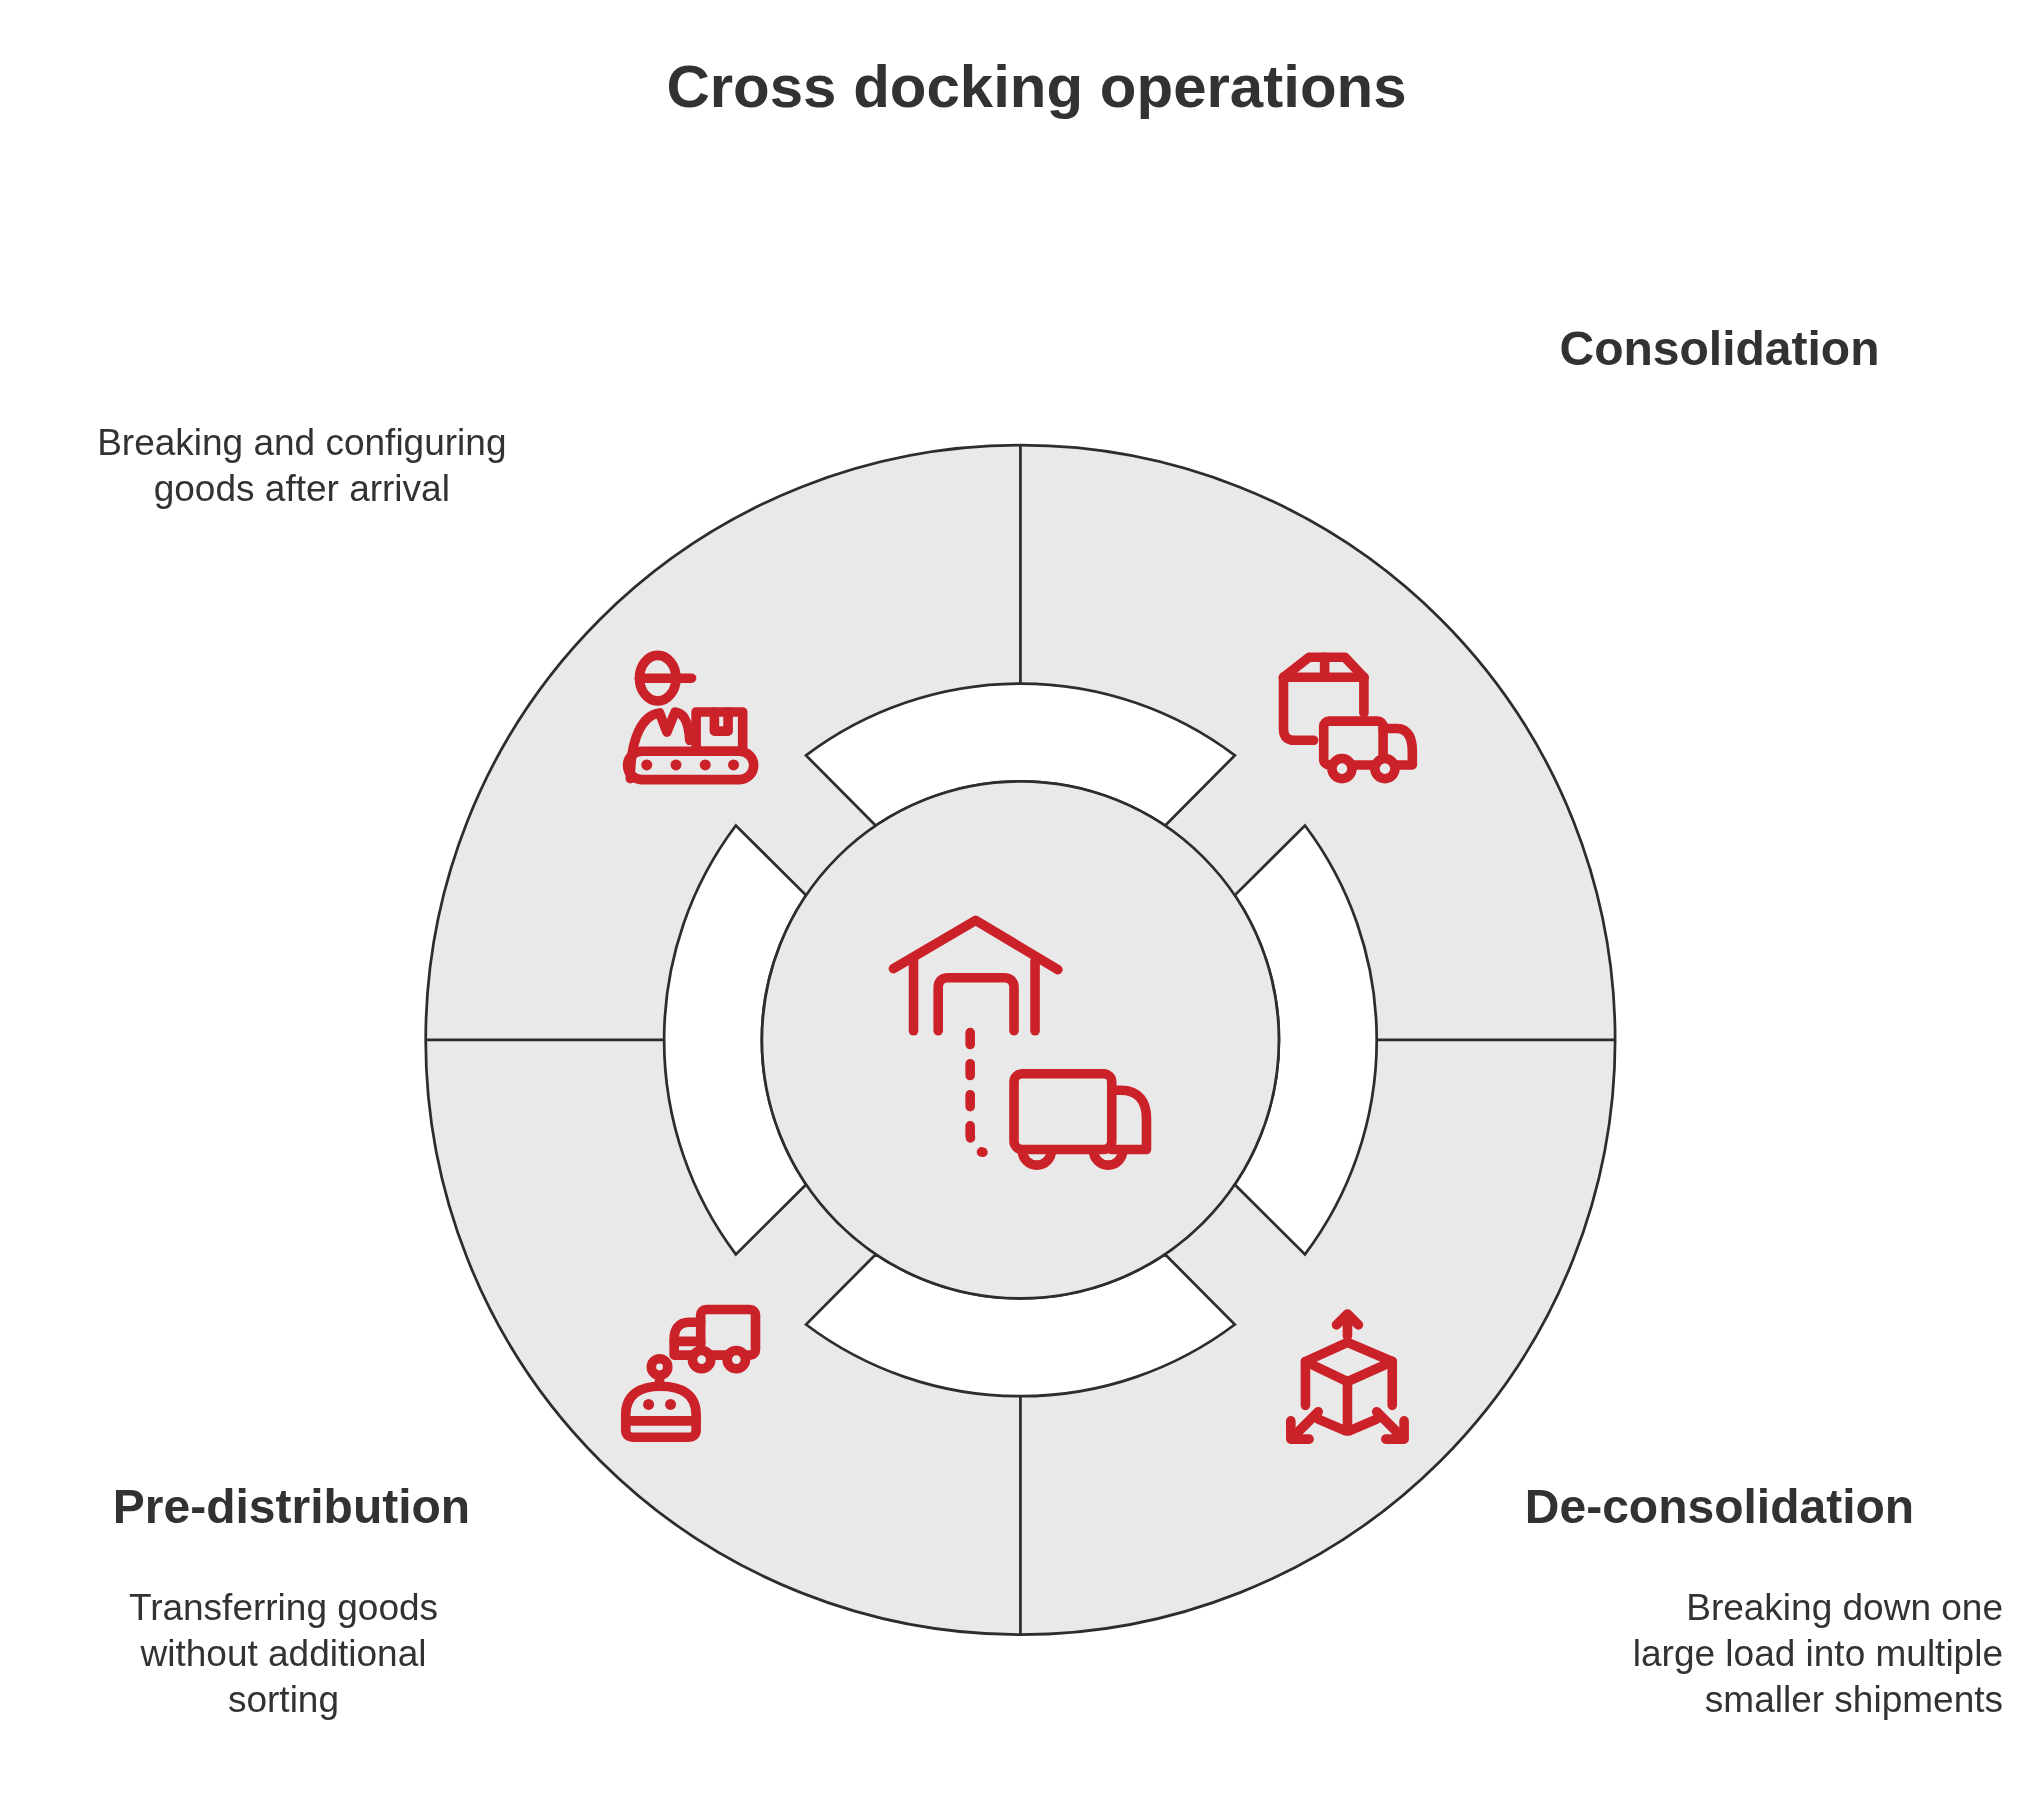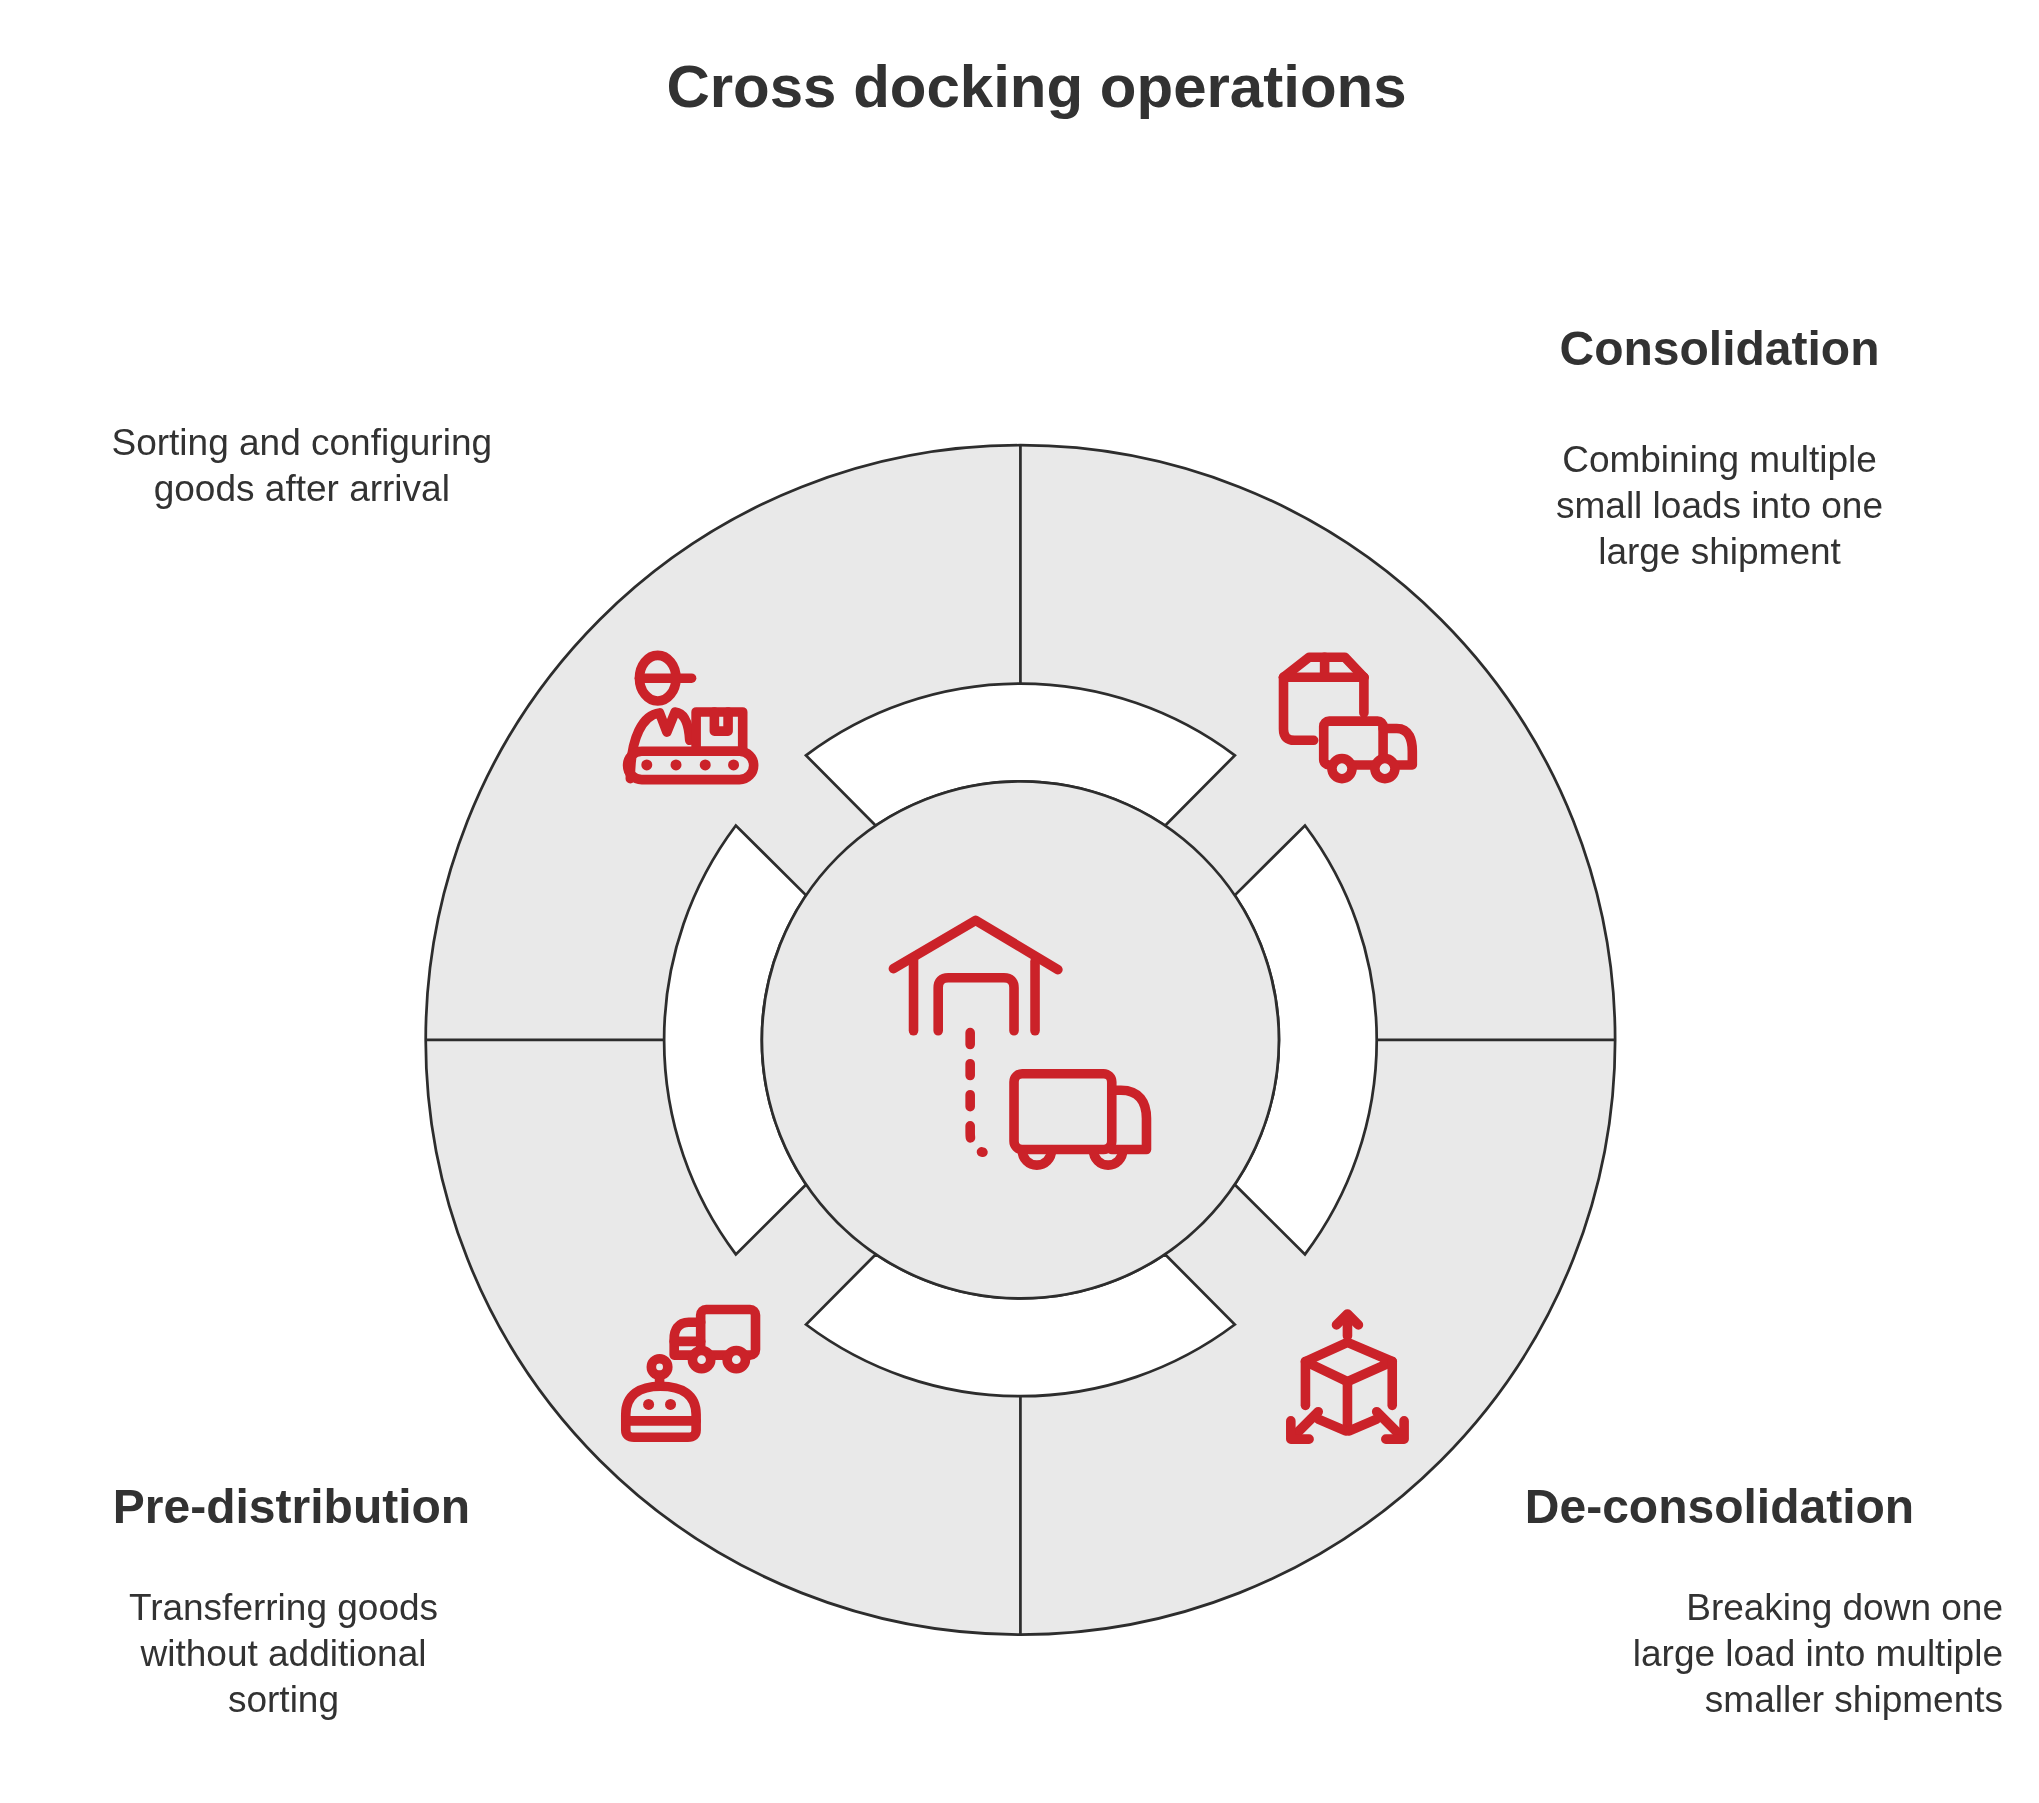--- a/index.html
+++ b/index.html
@@ -151,27 +151,24 @@
       <path class="red-stroke" d="M1133 1052 V1128"></path>
       <path class="red-stroke" d="M1027 1128 V1081 Q1027 1070 1038 1070 H1099 Q1110 1070 1110 1081 V1128"></path>
       <path class="red-stroke dashed" d="M1062 1130 V1240 Q1062 1258 1076 1261"></path>
       <rect class="red-stroke" x="1110" y="1175" width="107" height="83" rx="9"></rect>
       <path class="red-stroke" d="M1217 1193 H1227 C1247 1193 1255 1206 1255 1224 V1258 H1217"></path>
       <path class="red-stroke" d="M1119 1259 A16 16 0 1 0 1151 1259"></path>
       <path class="red-stroke" d="M1197 1259 A16 16 0 1 0 1229 1259"></path>
     </g>
   </svg>
 
-  <p class="q-desc  pos-tl-desc">Sorting and configuring
+  <p class="q-desc  pos-tl-desc">Breaking and configuring
 goods after arrival</p>
 
   <h2 class="q-label pos-tr-label">Consolidation</h2>
-  <p class="q-desc  pos-tr-desc">Combining multiple
-small loads into one
-large shipment</p>
 
   <h2 class="q-label pos-bl-label">Pre-distribution</h2>
   <p class="q-desc  pos-bl-desc">Transferring goods
 without additional
 sorting</p>
 
   <h2 class="q-label pos-br-label">De-consolidation</h2>
   <p class="q-desc  pos-br-desc">Breaking down one
 large load into multiple
 smaller shipments</p>

